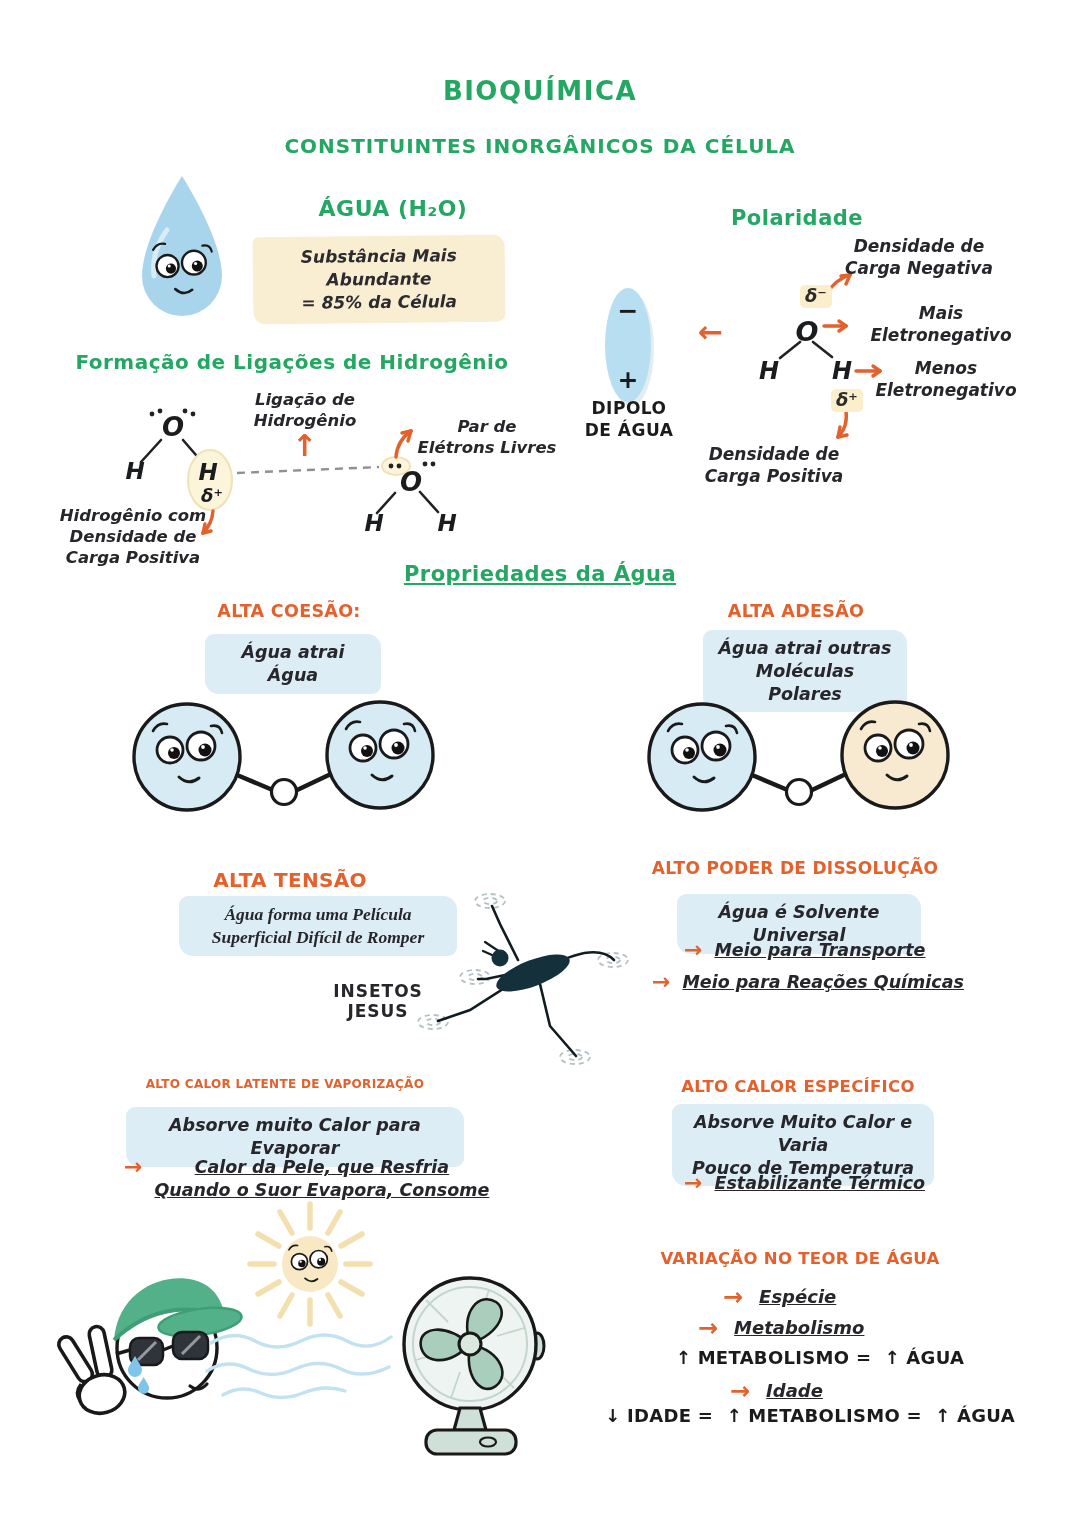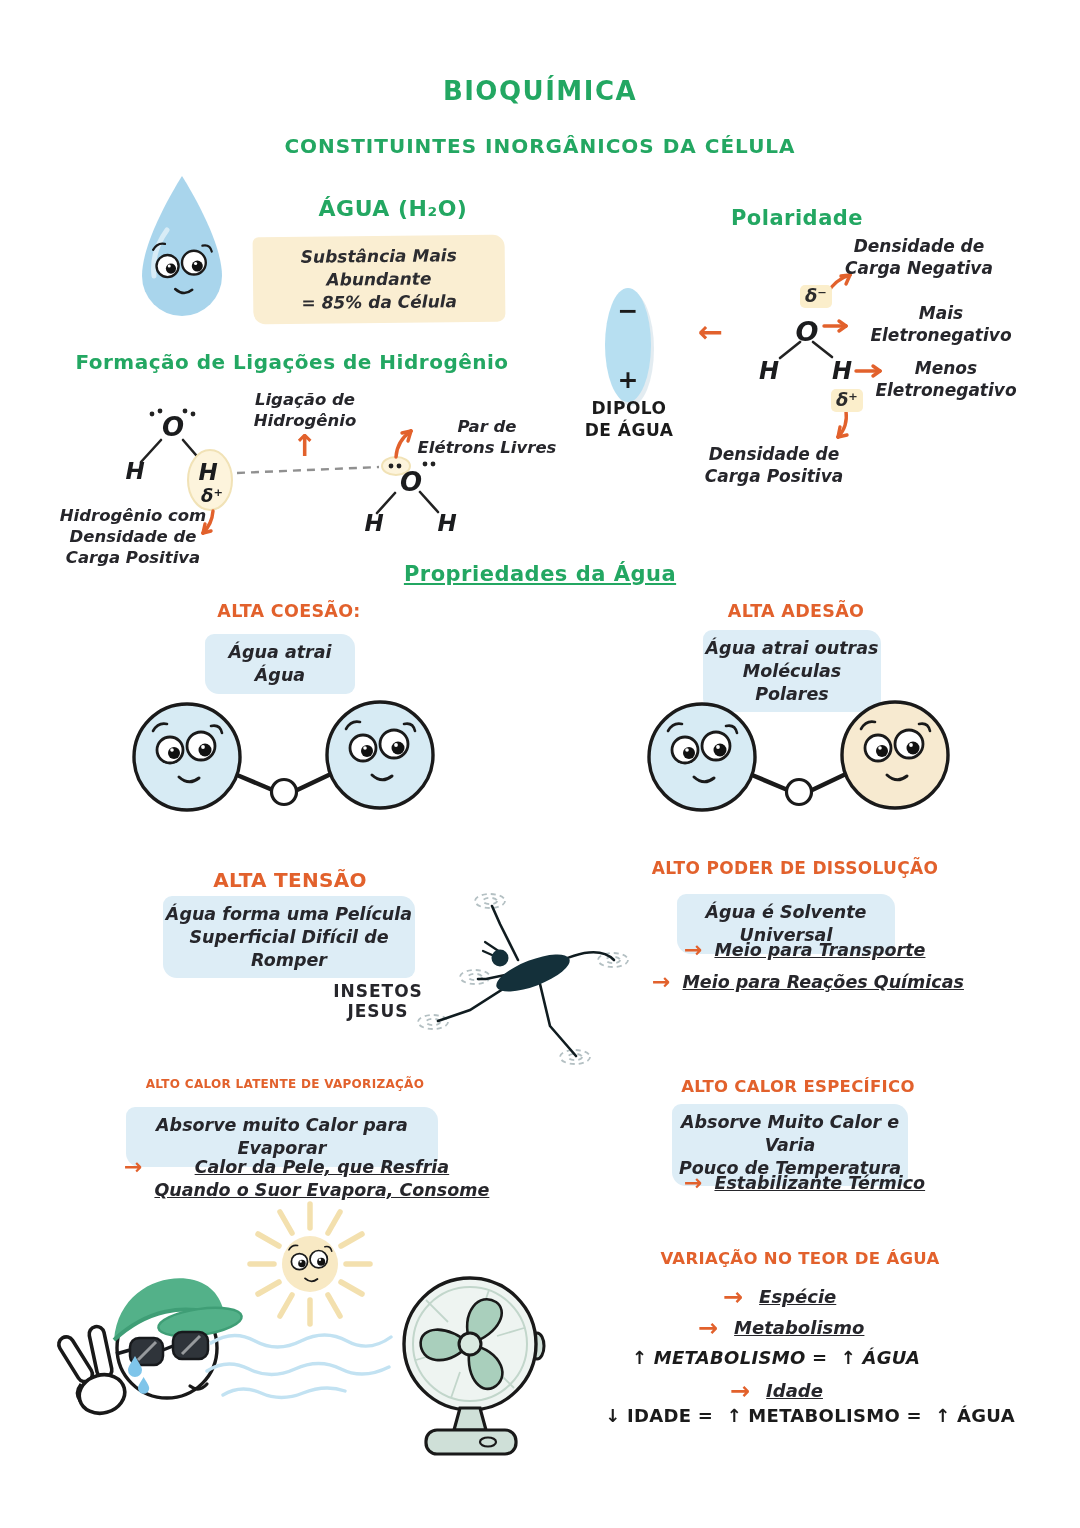--- a/index.html
+++ b/index.html
@@ -8,21 +8,21 @@
     --dark:#26262b;
     --bluebox:#ddedf6;
     --beige:#faeed2;
   }
   html,body{margin:0;padding:0;background:#fff;}
   .page{position:relative;width:1080px;height:1528px;background:#ffffff;overflow:hidden;
         font-family:"DejaVu Sans",sans-serif;}
   .page svg{position:absolute;overflow:visible;}
   .gh{position:absolute;color:var(--green);font-weight:bold;text-align:center;letter-spacing:0.5px;}
   .ot{position:absolute;color:var(--orange);font-weight:bold;text-align:center;letter-spacing:0.3px;line-height:1.2;}
-  .bbox{position:absolute;background:var(--bluebox);border-radius:9px 14px 9px 14px;padding:7px 1px;
+  .bbox{position:absolute;background:var(--bluebox);border-radius:9px 14px 9px 14px;padding:7px 14px;
         text-align:center;font-style:italic;font-weight:bold;font-size:17.5px;color:var(--dark);line-height:1.3;}
   .hl{position:absolute;transform:translateX(-50%);font-style:italic;font-weight:bold;font-size:16.5px;
       color:var(--dark);text-align:center;line-height:1.28;white-space:nowrap;}
   .atom{position:absolute;transform:translate(-50%,-50%);font-weight:bold;font-style:italic;color:#1b1c1e;line-height:1;}
   .chip{position:absolute;background:#fbeecb;border-radius:5px;padding:0 5px;font-weight:bold;
         font-style:italic;font-size:18px;color:#2b2b2b;line-height:1.25;}
   .oarr{position:absolute;color:var(--orange);font-weight:bold;line-height:1;}
   .brow{position:absolute;display:flex;gap:12px;align-items:flex-start;}
   .brow .a{color:var(--orange);font-weight:bold;font-size:22px;line-height:1;}
   .brow .t{font-style:italic;font-weight:bold;font-size:17.5px;color:var(--dark);line-height:1.3;text-decoration:underline;}
@@ -220,21 +220,21 @@
     <path d="M112,80 L150,96" stroke="#1a1a1a" stroke-width="4.5" stroke-linecap="round"></path>
     <path d="M208,78 L170,96" stroke="#1a1a1a" stroke-width="4.5" stroke-linecap="round"></path>
     <circle cx="62" cy="62" r="53" fill="#d7ebf4" stroke="#1a1a1a" stroke-width="3.4"></circle>
     <circle cx="255" cy="60" r="53" fill="#f7ead0" stroke="#1a1a1a" stroke-width="3.4"></circle>
     <circle cx="159" cy="97" r="12.5" fill="#fff" stroke="#1a1a1a" stroke-width="3.2"></circle>
     <use href="#face" transform="translate(62,62)"></use>
     <use href="#face" transform="translate(255,60)"></use>
   </svg>
 
   <div class="ot" style="left:139px;top:868px;width:302px;font-size:20px;">ALTA TENSÃO SUPERFICIAL:</div>
-  <div class="bbox" style="left:163px;top:896px;width:250px;">
+  <div class="bbox" style="left:179px;top:896px;width:250px;font-family:Liberation Serif, serif;">
     <div>Água forma uma Película</div>
       <div>Superficial Difícil de Romper</div>
   </div>
   <div class="caption" style="left:302px;top:981px;width:152px;">INSETOS JESUS</div>
 
   <svg style="left:400px;top:880px;" width="250" height="200" viewBox="0 0 250 200">
     <g stroke="#b4c0c3" stroke-width="1.8" stroke-dasharray="5 4" fill="none">
       <ellipse cx="90" cy="21" rx="15" ry="7"></ellipse>
         <ellipse cx="90" cy="21" rx="7" ry="3.2"></ellipse>
       <ellipse cx="213" cy="80" rx="15" ry="7"></ellipse>
@@ -292,21 +292,21 @@
 
   <div class="ot" style="left:645px;top:1249px;width:310px;font-size:16.5px;">VARIAÇÃO NO TEOR DE ÁGUA</div>
   <div class="brow" style="left:723px;top:1285px;gap:16px;">
     <span class="a" style="font-size:24px;">→</span>
     <span class="t" style="font-size:18px;">Espécie</span>
   </div>
   <div class="brow" style="left:698px;top:1316px;gap:16px;">
     <span class="a" style="font-size:24px;">→</span>
     <span class="t" style="font-size:18px;">Metabolismo</span>
   </div>
-  <div class="formula" style="left:616px;top:1347px;width:320px;font-style:italic;">↑ METABOLISMO =  ↑ ÁGUA</div>
+  <div class="formula" style="left:660px;top:1347px;width:320px;">↑ METABOLISMO =  ↑ ÁGUA</div>
   <div class="brow" style="left:730px;top:1379px;gap:16px;">
     <span class="a" style="font-size:24px;">→</span>
     <span class="t" style="font-size:18px;">Idade</span>
   </div>
   <div class="formula" style="left:600px;top:1405px;width:420px;">↓ IDADE =  ↑ METABOLISMO =  ↑ ÁGUA</div>
 
   <svg style="left:62px;top:1258px;" width="185" height="175" viewBox="0 0 185 175">
     <circle cx="105" cy="90" r="50" fill="#fff" stroke="#191919" stroke-width="3.4"></circle>
     <path d="M52,82 C56,32 102,14 132,22 C154,28 161,45 163,60 C122,42 82,54 52,82 Z" fill="#53b189"></path>
     <path d="M52,82 C82,54 122,42 163,60" stroke="#3f9e76" stroke-width="4" fill="none"></path>

